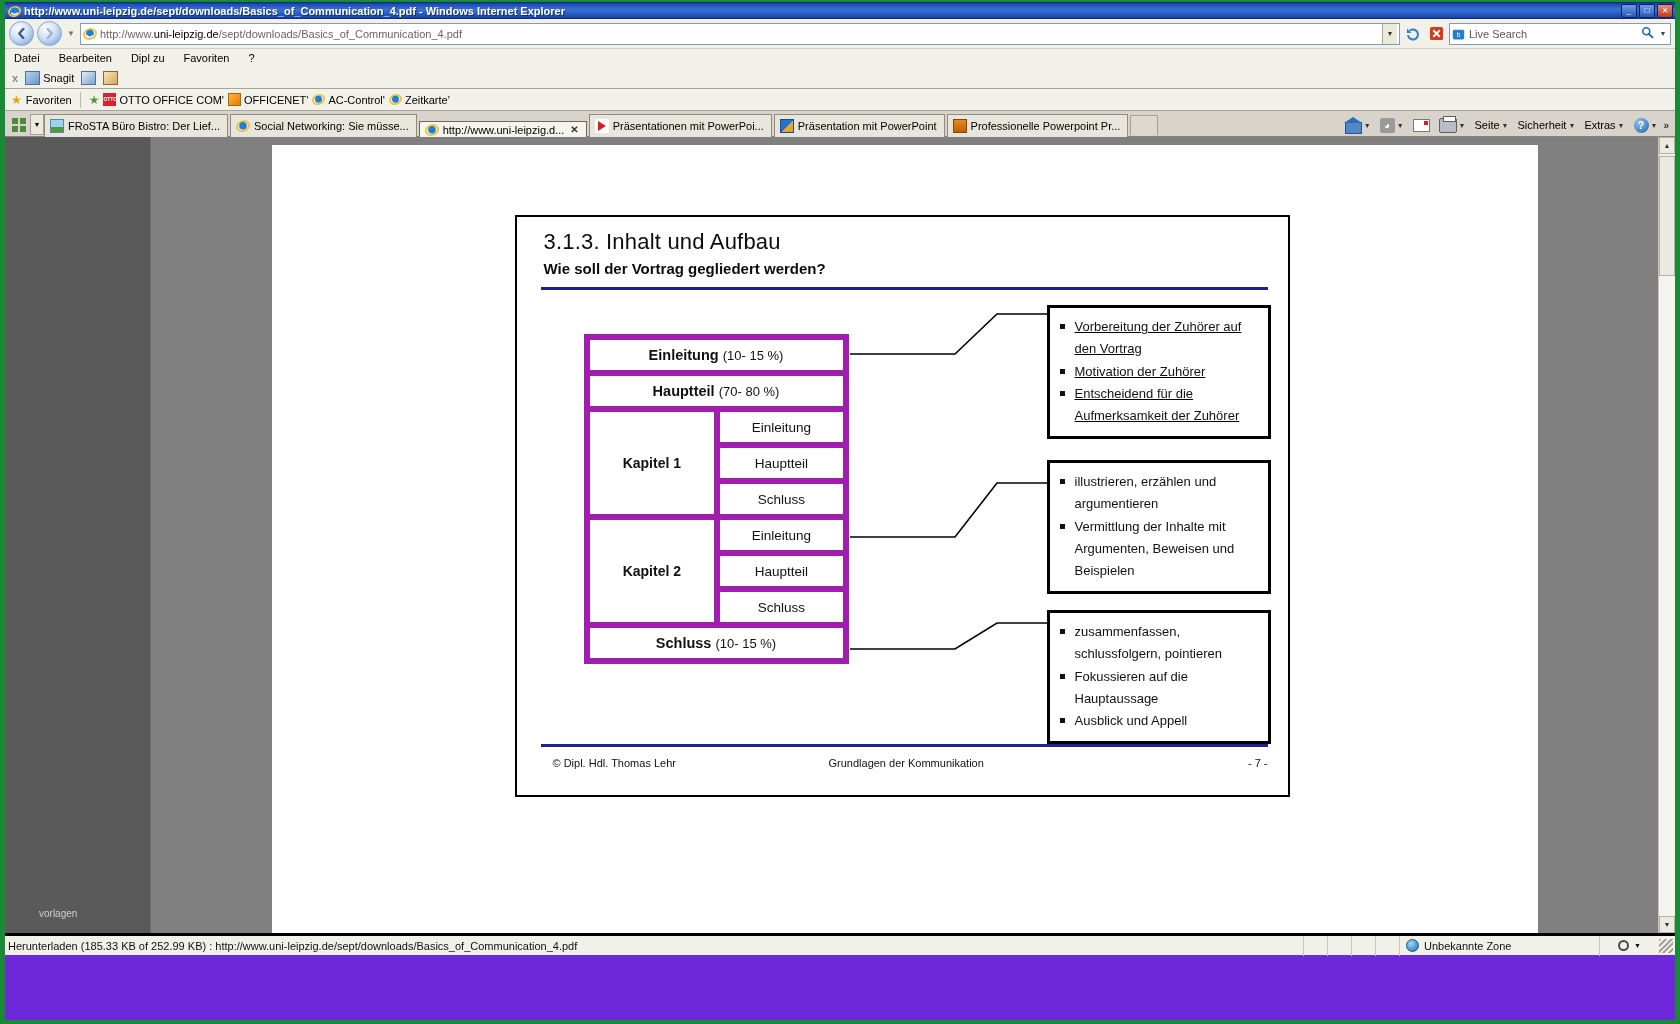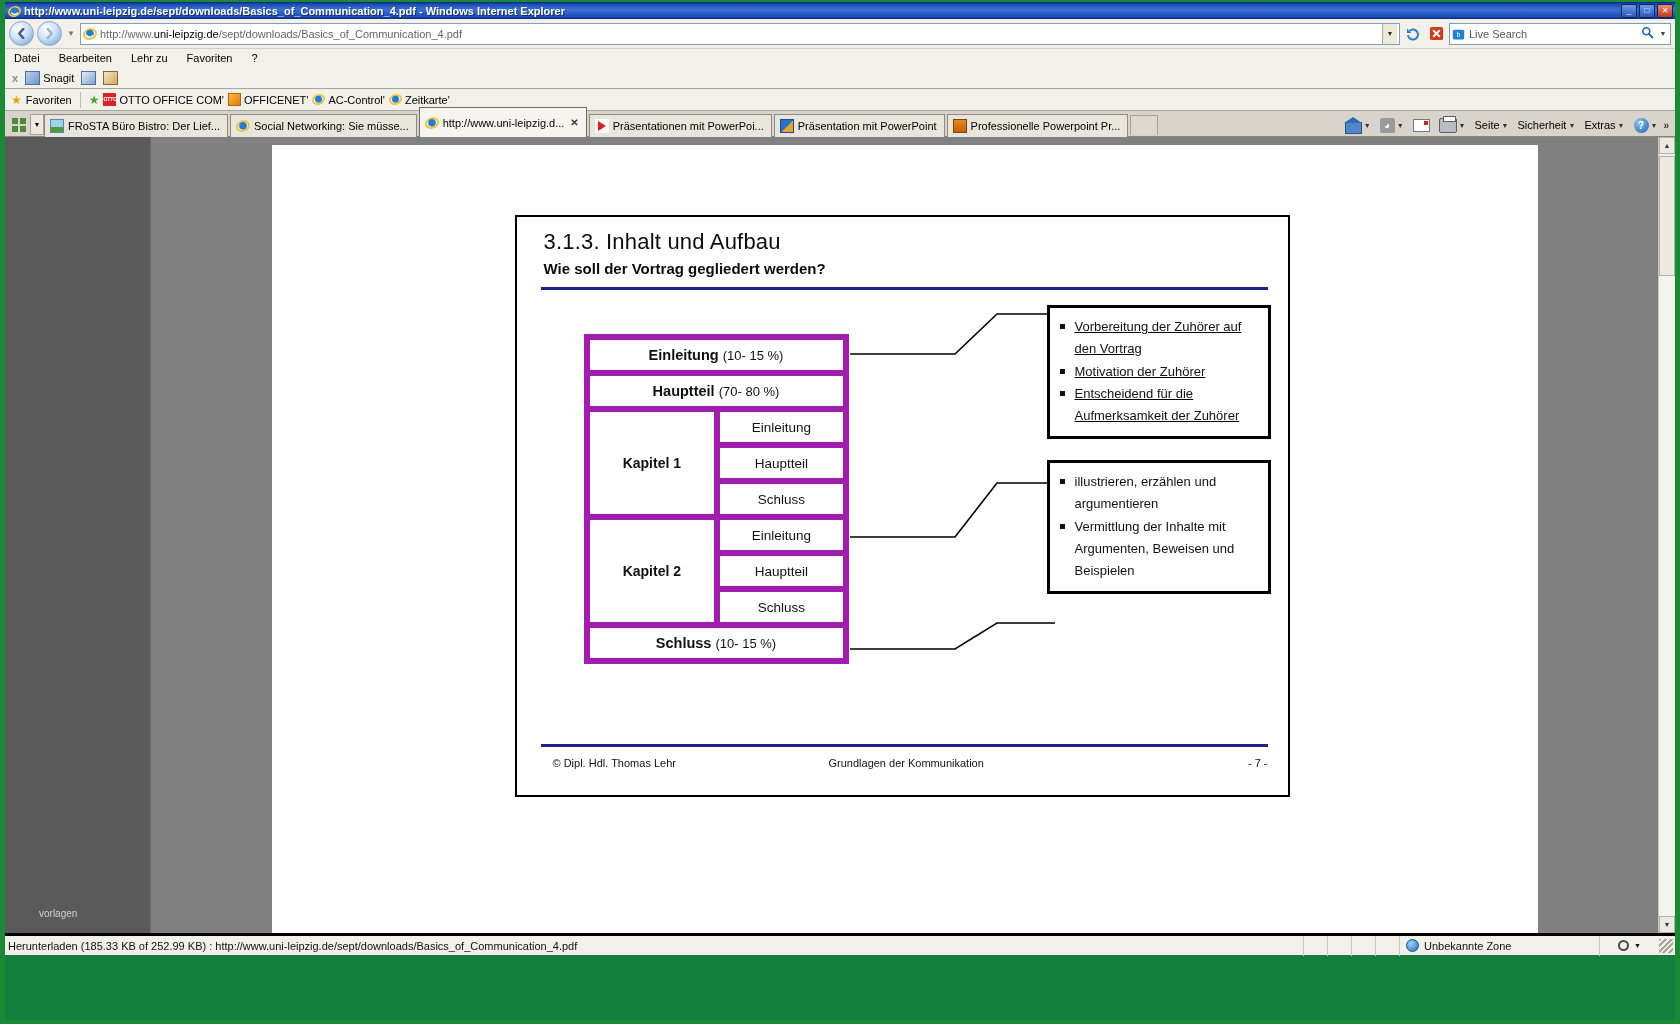--- a/index.html
+++ b/index.html
@@ -10,21 +10,21 @@
     font-family: "Liberation Sans", sans-serif;
     background: #ffffff;
   }
   #root {
     position: relative;
     width: 1680px; height: 1024px;
     border-left: 5px solid #1a8a36;
     border-right: 5px solid #1a8a36;
     border-top: 2px solid #1a8a36;
     border-bottom: 4px solid #1a8a36;
-    background: #15803d;
+    background: #6d28d9;
     overflow: hidden;
   }
 
   
   .titlebar {
     height: 17px;
     background: linear-gradient(to bottom, #0a246a 0%, #1c4ab5 12%, #3a72d4 45%, #1c4ab5 88%, #0a246a 100%);
     display: flex; align-items: center;
     padding: 0 2px;
     color: #fff;
@@ -150,21 +150,21 @@
     background: #e8e5dc;
     border: 1px solid #8f8b80;
     border-bottom: none;
     display: flex; align-items: center; gap: 4px;
     padding: 0 7px 0 5px;
     font-size: 11px; color: #000;
     max-width: 195px; white-space: nowrap; overflow: hidden;
     position: relative; top: 1px;
   }
   .tab.active {
-    background: #f6f4ee; height: 30px;
+    background: #f6f4ee; height: 16px;
     border-color: #6e6a60;
     font-weight: normal; z-index: 3;
   }
   .tab .tlabel { overflow: hidden; text-overflow: ellipsis; }
   .tab .tclose { font-size: 10px; font-weight: bold; color: #333; margin-left: 2px; }
   .tab-new {
     width: 28px; height: 20px; margin-bottom: 1px;
     border: 1px solid #a6a197; border-bottom: none;
     background: #ddd9d0;
   }
@@ -393,21 +393,21 @@
             <path d="M9.8 9.8 L14 14" stroke="#2a63b8" stroke-width="2.4" stroke-linecap="round"></path>
           </svg>
       </span>
       <span class="srch-caret">▼</span>
     </span>
   </div>
 
   <div class="menubar">
     <span>Datei</span>
     <span>Bearbeiten</span>
-    <span>Lehr zu</span>
+    <span>Dipl zu</span>
     <span>Favoriten</span>
     <span>?</span>
   </div>
 
   <div class="snagbar">
     <span class="snag-x">x</span>
     <span class="snag-item">
       <span class="sq-ico a"></span>
       <span>Snagit</span>
     </span>
@@ -596,20 +596,27 @@
               <li>Motivation der Zuhörer</li>
               <li>Entscheidend für die Aufmerksamkeit der Zuhörer</li>
             </ul>
           </div>
           <div class="callout" id="callout2">
             <ul>
               <li>illustrieren, erzählen und argumentieren</li>
               <li>Vermittlung der Inhalte mit Argumenten, Beweisen und Beispielen</li>
             </ul>
           </div>
+          <div class="callout" id="callout3">
+            <ul>
+              <li>zusammenfassen, schlussfolgern, pointieren</li>
+              <li>Fokussieren auf die Hauptaussage</li>
+              <li>Ausblick und Appell</li>
+            </ul>
+          </div>
 
           <div class="slide-footrule"></div>
           <div class="slide-foot" id="foot-copy">© Dipl. Hdl. Thomas Lehr</div>
           <div class="slide-foot" id="foot-center">Grundlagen der Kommunikation</div>
           <div class="slide-foot" id="foot-page">- 7 -</div>
         </div>
 
       </div>
     </div>
 

